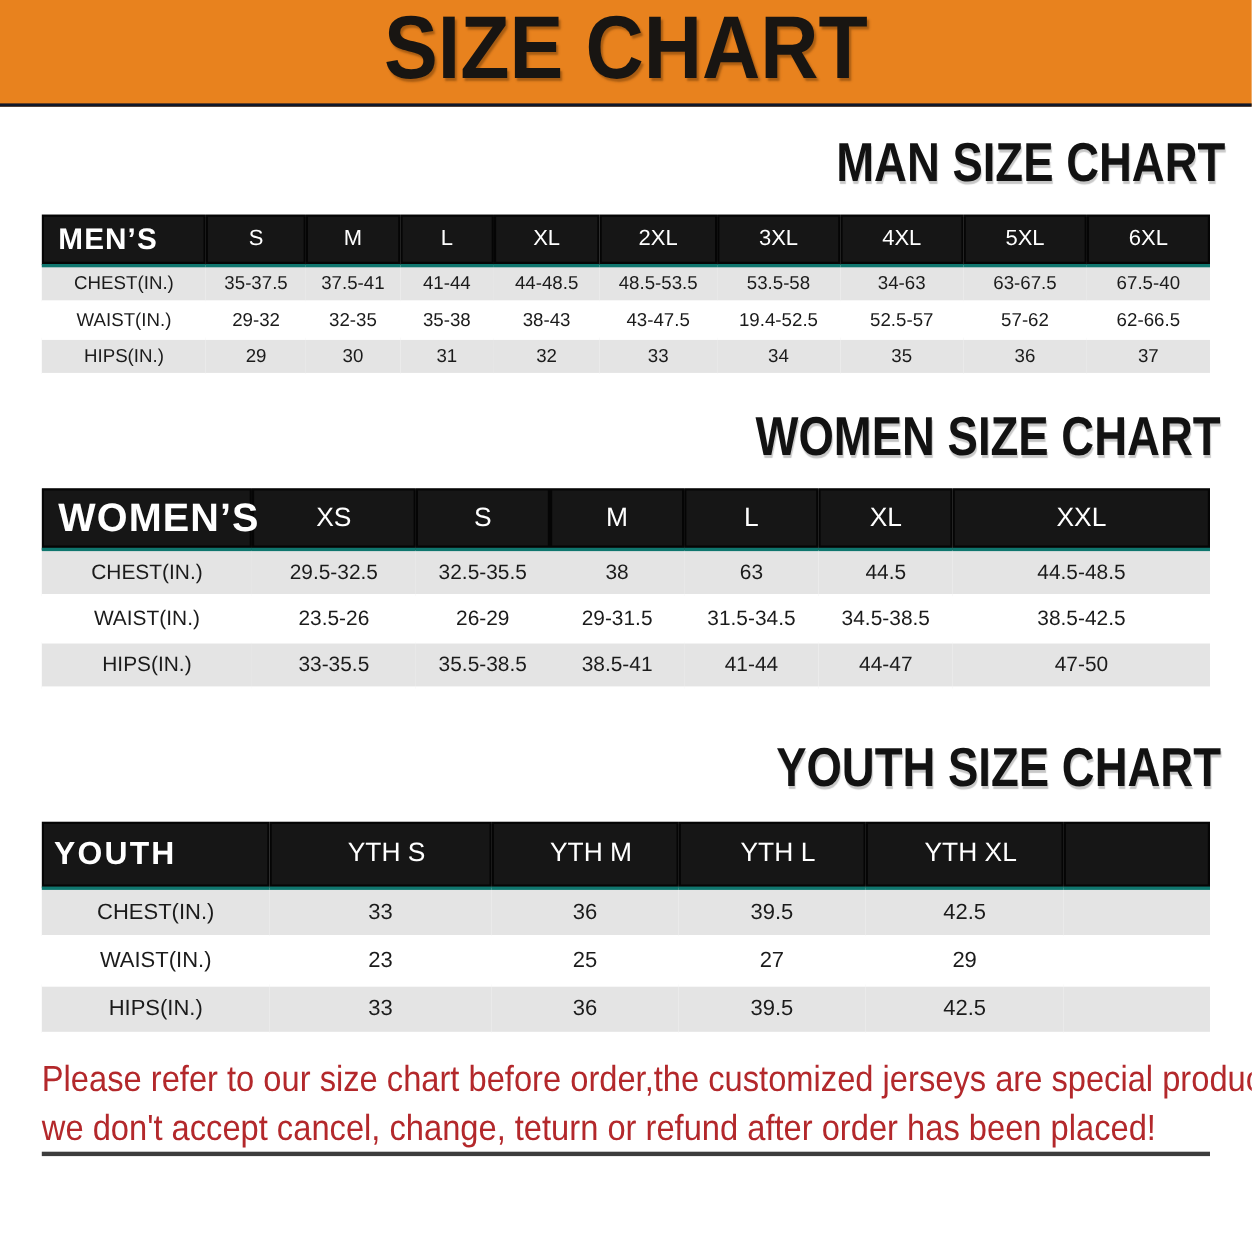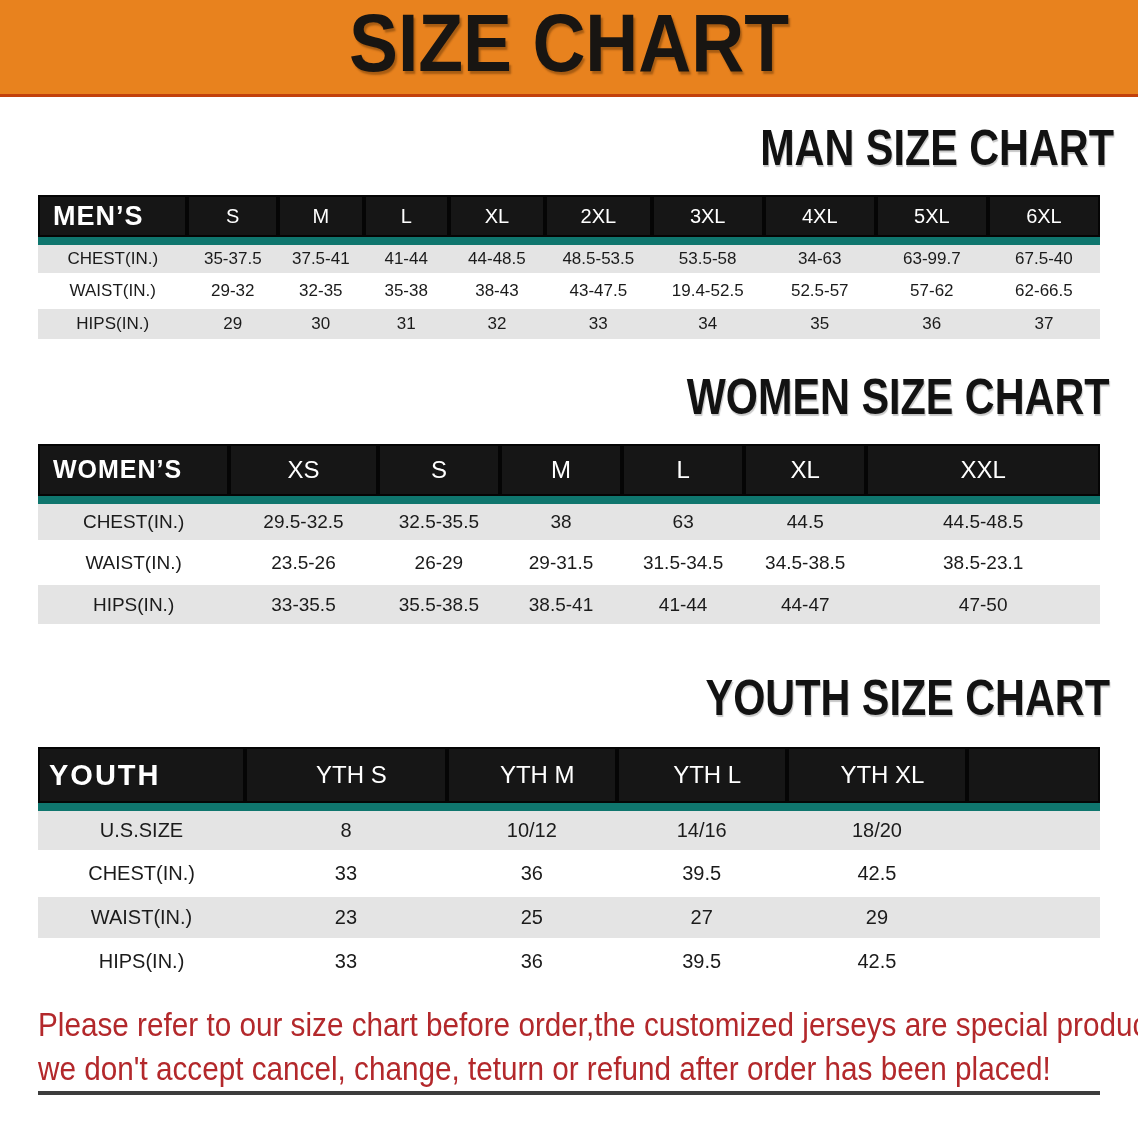--- a/index.html
+++ b/index.html
@@ -1,20 +1,20 @@
 <!DOCTYPE html>
 <html><head>
 <meta charset="utf-8">
 <style>
   * { margin:0; padding:0; box-sizing:border-box; }
   html,body { width:1138px; height:1132px; background:#ffffff;
     font-family:"Liberation Sans", sans-serif; overflow:hidden; }
 
   
-  .banner { height:97px; background:#e8821e; border-bottom:3px solid #c2410c;
+  .banner { height:97px; background:#e8821e; border-bottom:3px solid #0f172a;
     display:flex; align-items:center; justify-content:center; }
   .banner-title { font-size:78px; font-weight:bold; color:#181512; line-height:1;
     display:inline-block; transform:scaleX(0.94) scaleY(1.04);
     letter-spacing:0px; text-shadow:2px 3px 2px rgba(70,35,0,0.40);
     padding-bottom:8px; }
 
   
   .heading-row { text-align:right; }
   .sec-heading { display:inline-block; font-weight:bold; font-size:47px;
     color:#121212; line-height:50px; transform:scaleX(0.88) scaleY(1.06);
@@ -24,34 +24,34 @@
   .h-youth { margin-top:46px; }
 
   
   .tbl-wrap { margin:0 38px; }
   .w-men   { margin-top:22px; }
   .w-women { margin-top:22px; }
   .w-youth { margin-top:24px; }
 
   table { width:100%; border-collapse:collapse; table-layout:fixed; }
   thead th { background:#161616; color:#ffffff; font-weight:normal;
-    text-align:center; border-bottom:8px solid #0f766e;
+    text-align:center; border-bottom:3px solid #0f766e;
     box-shadow:inset 0 0 0 2px #050505; }
   thead th.corner { text-align:left; padding-left:15px; font-weight:bold;
     letter-spacing:1px; }
   tbody td { text-align:center; color:#1b1b1b;
     border-bottom:3px solid #ffffff; background:#ffffff; }
   tbody tr:nth-child(odd) td { background:#e4e4e4; }
 
   .men   thead th { height:46px; font-size:20px; }
   .men   thead th.corner { font-size:27px; }
   .men   tbody td { height:33px; font-size:17px; }
 
   .women thead th { height:56px; font-size:24px; }
-  .women thead th.corner { font-size:25px; }
+  .women thead th.corner { font-size:36px; }
   .women tbody td { height:42px; font-size:19px; }
 
   .youth thead th { height:60px; font-size:24px;padding-left:11px; }
   .youth thead th.corner { font-size:29px; letter-spacing:2px; }
   .youth tbody td { height:44px; font-size:20px; }
 
   
   .disclaimer { margin:18px 38px 0; color:#b3282b; }
   .disclaimer .line { font-size:33px; line-height:44px; white-space:nowrap;
     display:block; transform:scaleX(0.90); transform-origin:left center; }
@@ -100,21 +100,21 @@
     <tbody>
       <tr>
         <td>CHEST(IN.)</td>
         <td>35-37.5</td>
         <td>37.5-41</td>
         <td>41-44</td>
         <td>44-48.5</td>
         <td>48.5-53.5</td>
         <td>53.5-58</td>
         <td>34-63</td>
-        <td>63-99.7</td>
+        <td>63-67.5</td>
         <td>67.5-40</td>
       </tr>
       <tr>
         <td>WAIST(IN.)</td>
         <td>29-32</td>
         <td>32-35</td>
         <td>35-38</td>
         <td>38-43</td>
         <td>43-47.5</td>
         <td>19.4-52.5</td>
@@ -174,21 +174,21 @@
         <td>44.5</td>
         <td>44.5-48.5</td>
       </tr>
       <tr>
         <td>WAIST(IN.)</td>
         <td>23.5-26</td>
         <td>26-29</td>
         <td>29-31.5</td>
         <td>31.5-34.5</td>
         <td>34.5-38.5</td>
-        <td>38.5-23.1</td>
+        <td>38.5-42.5</td>
       </tr>
       <tr>
         <td>HIPS(IN.)</td>
         <td>33-35.5</td>
         <td>35.5-38.5</td>
         <td>38.5-41</td>
         <td>41-44</td>
         <td>44-47</td>
         <td>47-50</td>
       </tr>
@@ -215,28 +215,20 @@
         <th class="corner">YOUTH</th>
         <th>YTH S</th>
         <th>YTH M</th>
         <th>YTH L</th>
         <th>YTH XL</th>
         <th></th>
       </tr>
     </thead>
     <tbody>
       <tr>
-        <td>U.S.SIZE</td>
-        <td>8</td>
-        <td>10/12</td>
-        <td>14/16</td>
-        <td>18/20</td>
-        <td></td>
-      </tr>
-      <tr>
         <td>CHEST(IN.)</td>
         <td>33</td>
         <td>36</td>
         <td>39.5</td>
         <td>42.5</td>
         <td></td>
       </tr>
       <tr>
         <td>WAIST(IN.)</td>
         <td>23</td>

